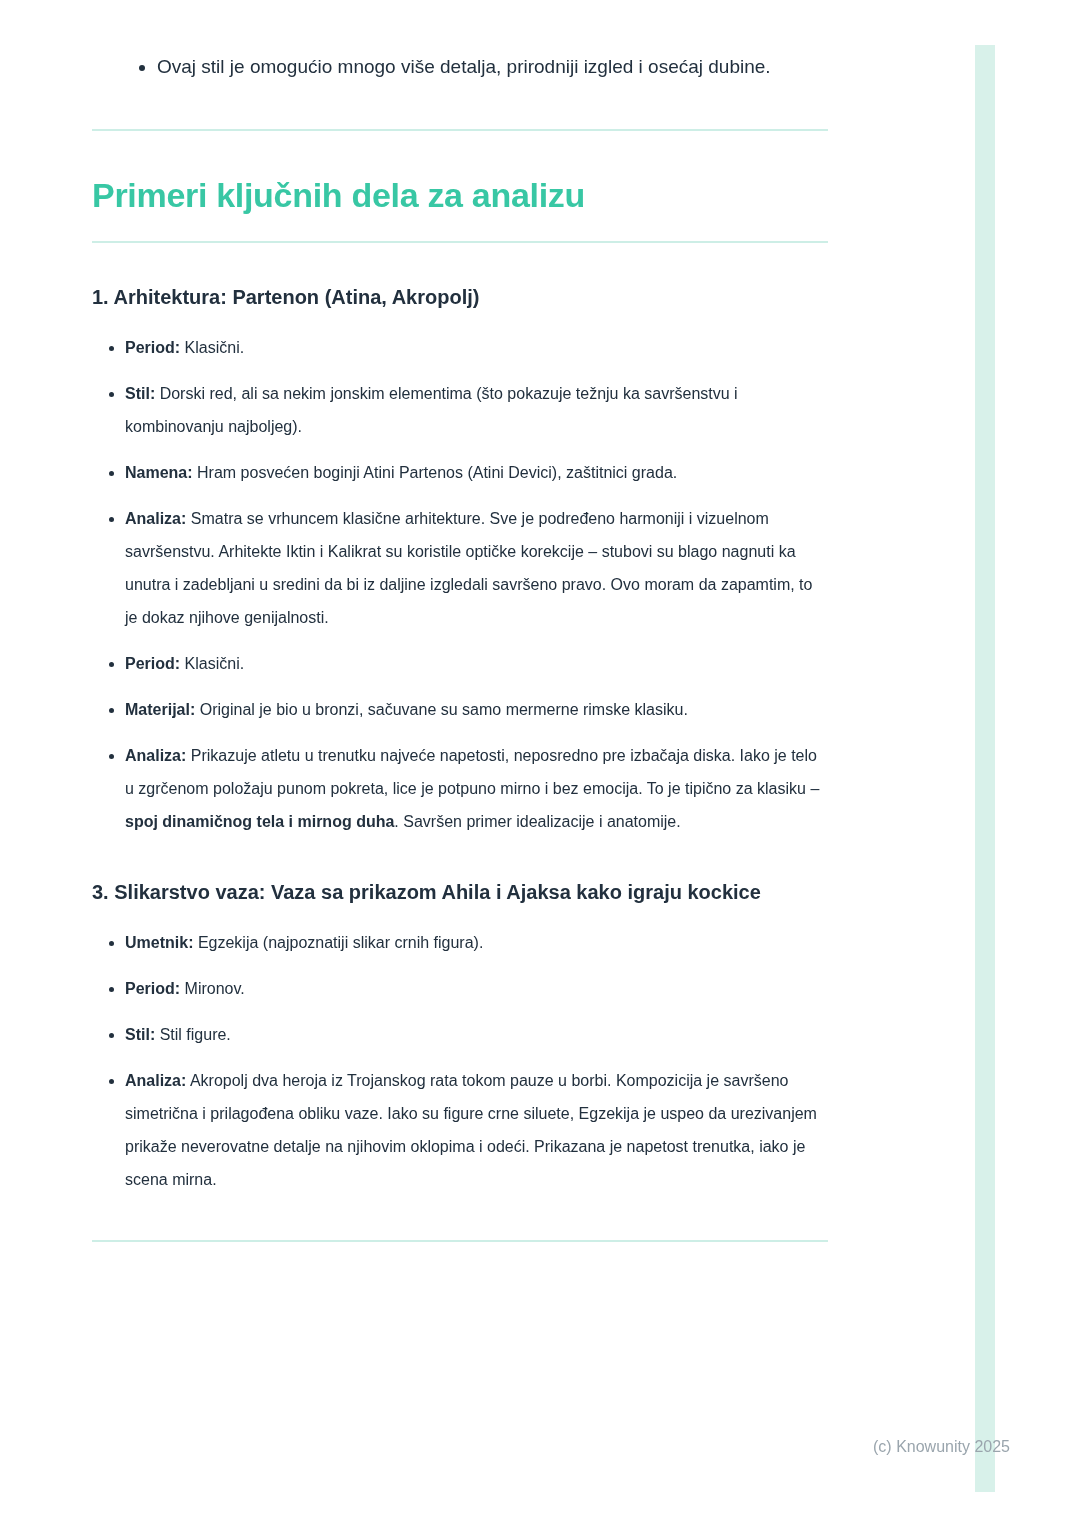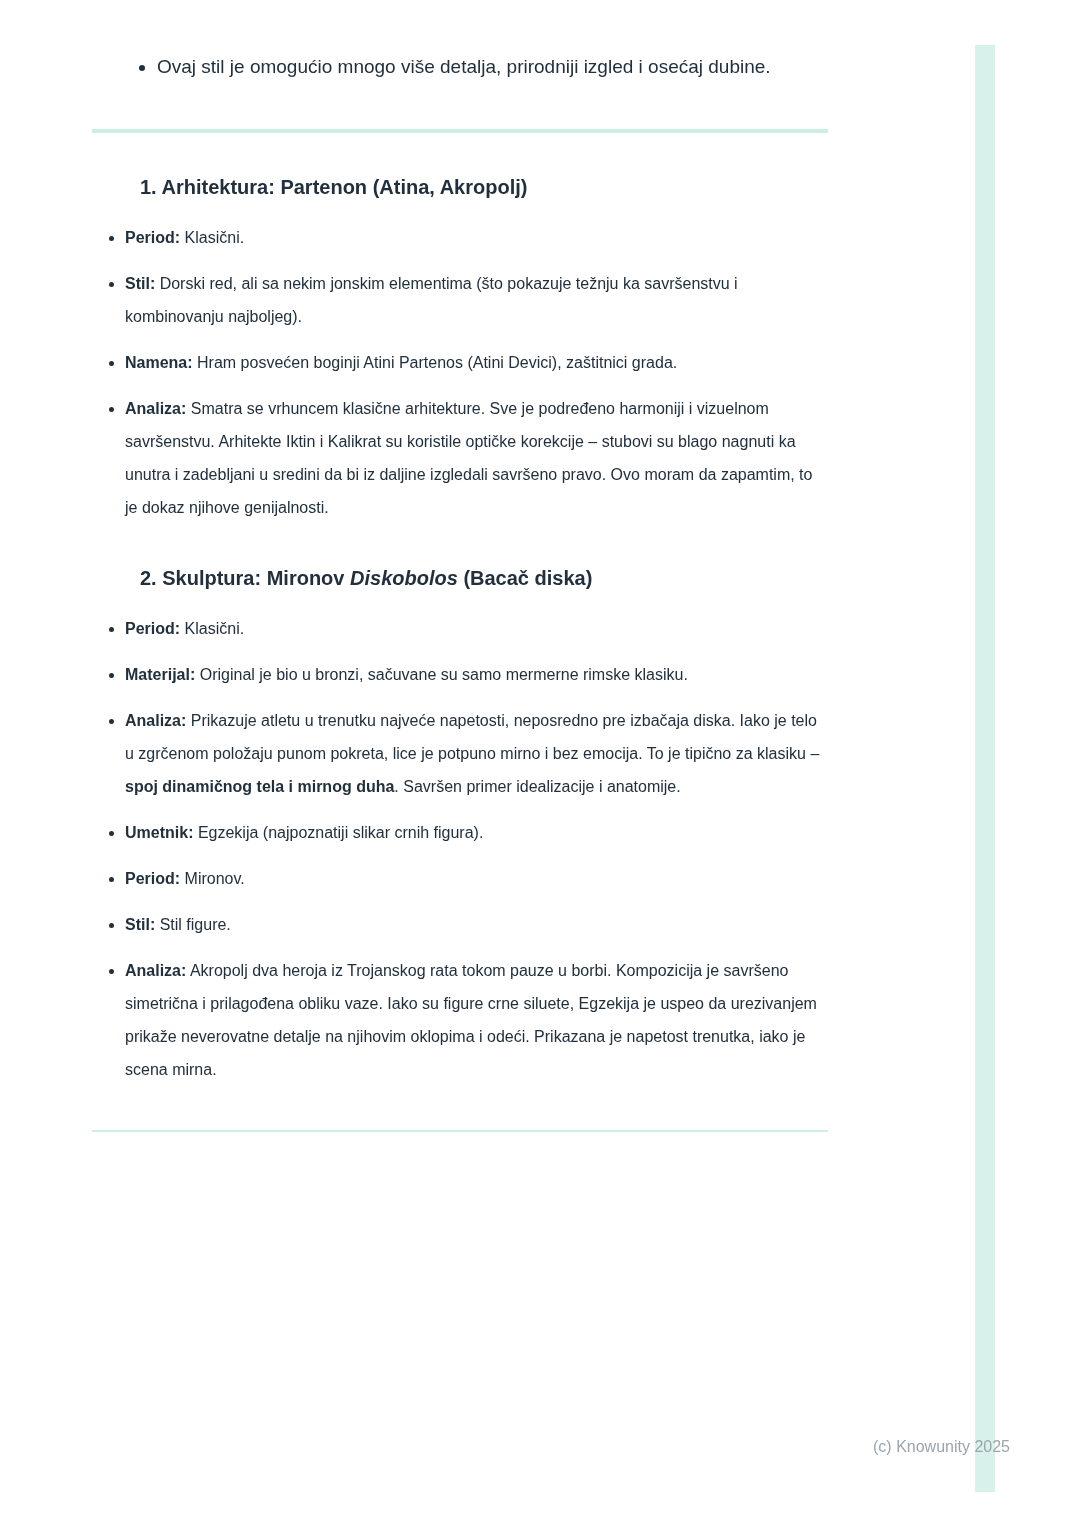--- a/index.html
+++ b/index.html
@@ -62,21 +62,20 @@
     letter-spacing:-0.3px;
     color:var(--accent);
   }
   .section-heading{
     margin-top:40px;
     margin-bottom:20px;
     font-size:20px;
     line-height:28px;
     font-weight:700;
     color:var(--text);
-    margin-left:48px;
   }
   .bullet-list{
     list-style:disc outside;
     padding-left:33px;
     margin-bottom:8px;
   }
   .bullet-list li{
     font-size:16px;
     line-height:33px;
     margin-bottom:13px;
@@ -100,37 +99,38 @@
 <div class="page">
   <div class="accent-bar"></div>
 
   <div class="content">
     <ul class="top-list">
       <li><span>Ovaj stil je omogućio mnogo više detalja, prirodniji izgled i osećaj dubine.</span></li>
     </ul>
 
     <hr class="divider d1">
 
+    <h1 class="main-heading">Primeri ključnih dela za analizu</h1>
 
     <hr class="divider d2">
 
     <div id="sections">
         <h3 class="section-heading"><span class="b">1. Arhitektura: Partenon (Atina, Akropolj)</span></h3>
         <ul class="bullet-list">
           <li><span class="b">Period:</span><span> Klasični.</span></li>
           <li><span class="b">Stil:</span><span> Dorski red, ali sa nekim jonskim elementima (što pokazuje težnju ka savršenstvu i kombinovanju najboljeg).</span></li>
           <li><span class="b">Namena:</span><span> Hram posvećen boginji Atini Partenos (Atini Devici), zaštitnici grada.</span></li>
           <li><span class="b">Analiza:</span><span> Smatra se vrhuncem klasične arhitekture. Sve je podređeno harmoniji i vizuelnom savršenstvu. Arhitekte Iktin i Kalikrat su koristile optičke korekcije – stubovi su blago nagnuti ka unutra i zadebljani u sredini da bi iz daljine izgledali savršeno pravo. Ovo moram da zapamtim, to je dokaz njihove genijalnosti.</span></li>
         </ul>
-        <h3 class="section-heading"><span class="b">2. Skulptura: Mironov </span><span class="b i">Diskobolos</span><span class="b"> (Bacač diska)</span></h3>
         <ul class="bullet-list">
           <li><span class="b">Period:</span><span> Klasični.</span></li>
           <li><span class="b">Materijal:</span><span> Original je bio u bronzi, sačuvane su samo mermerne rimske klasiku.</span></li>
           <li><span class="b">Analiza:</span><span> Prikazuje atletu u trenutku najveće napetosti, neposredno pre izbačaja diska. Iako je telo u zgrčenom položaju punom pokreta, lice je potpuno mirno i bez emocija. To je tipično za klasiku – </span><span class="b">spoj dinamičnog tela i mirnog duha</span><span>. Savršen primer idealizacije i anatomije.</span></li>
         </ul>
+        <h3 class="section-heading"><span class="b">3. Slikarstvo vaza: Vaza sa prikazom Ahila i Ajaksa kako igraju kockice</span></h3>
         <ul class="bullet-list">
           <li><span class="b">Umetnik:</span><span> Egzekija (najpoznatiji slikar crnih figura).</span></li>
           <li><span class="b">Period:</span><span> Mironov.</span></li>
           <li><span class="b">Stil:</span><span> Stil figure.</span></li>
           <li><span class="b">Analiza:</span><span> Akropolj dva heroja iz Trojanskog rata tokom pauze u borbi. Kompozicija je savršeno simetrična i prilagođena obliku vaze. Iako su figure crne siluete, Egzekija je uspeo da urezivanjem prikaže neverovatne detalje na njihovim oklopima i odeći. Prikazana je napetost trenutka, iako je scena mirna.</span></li>
         </ul>
       </div>
 
     <hr class="divider d3">
   </div>

